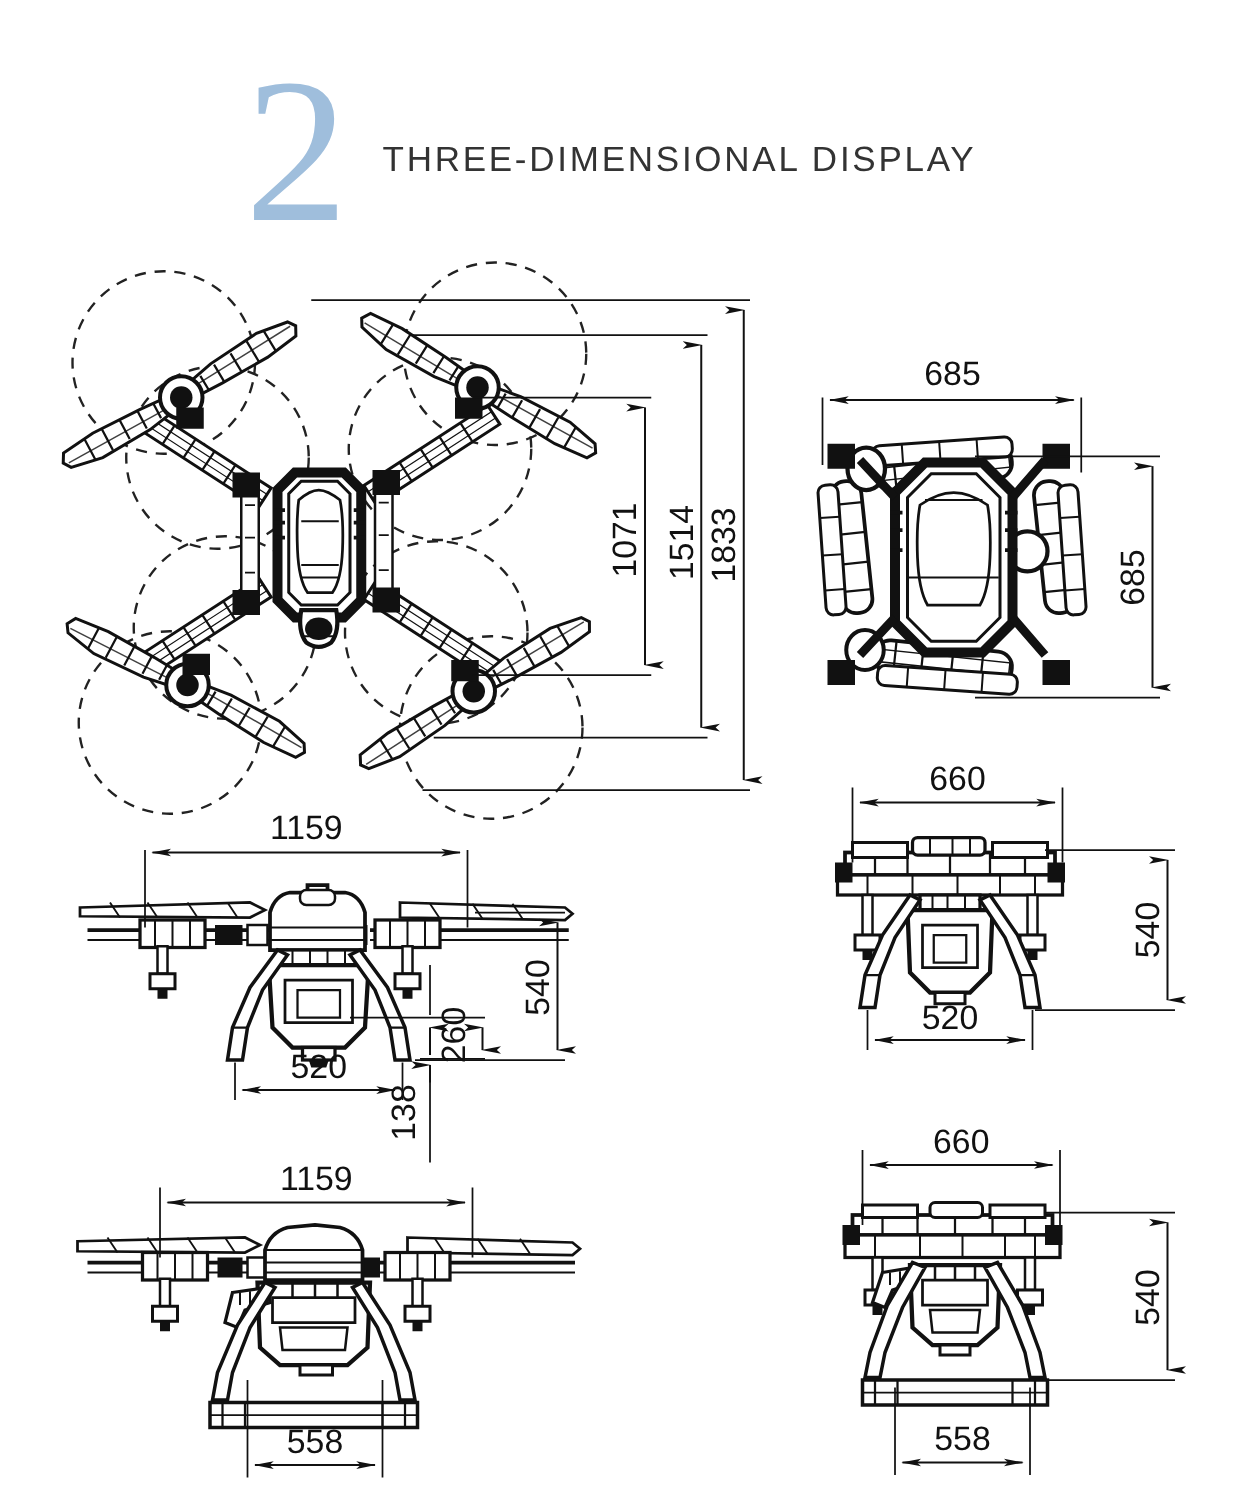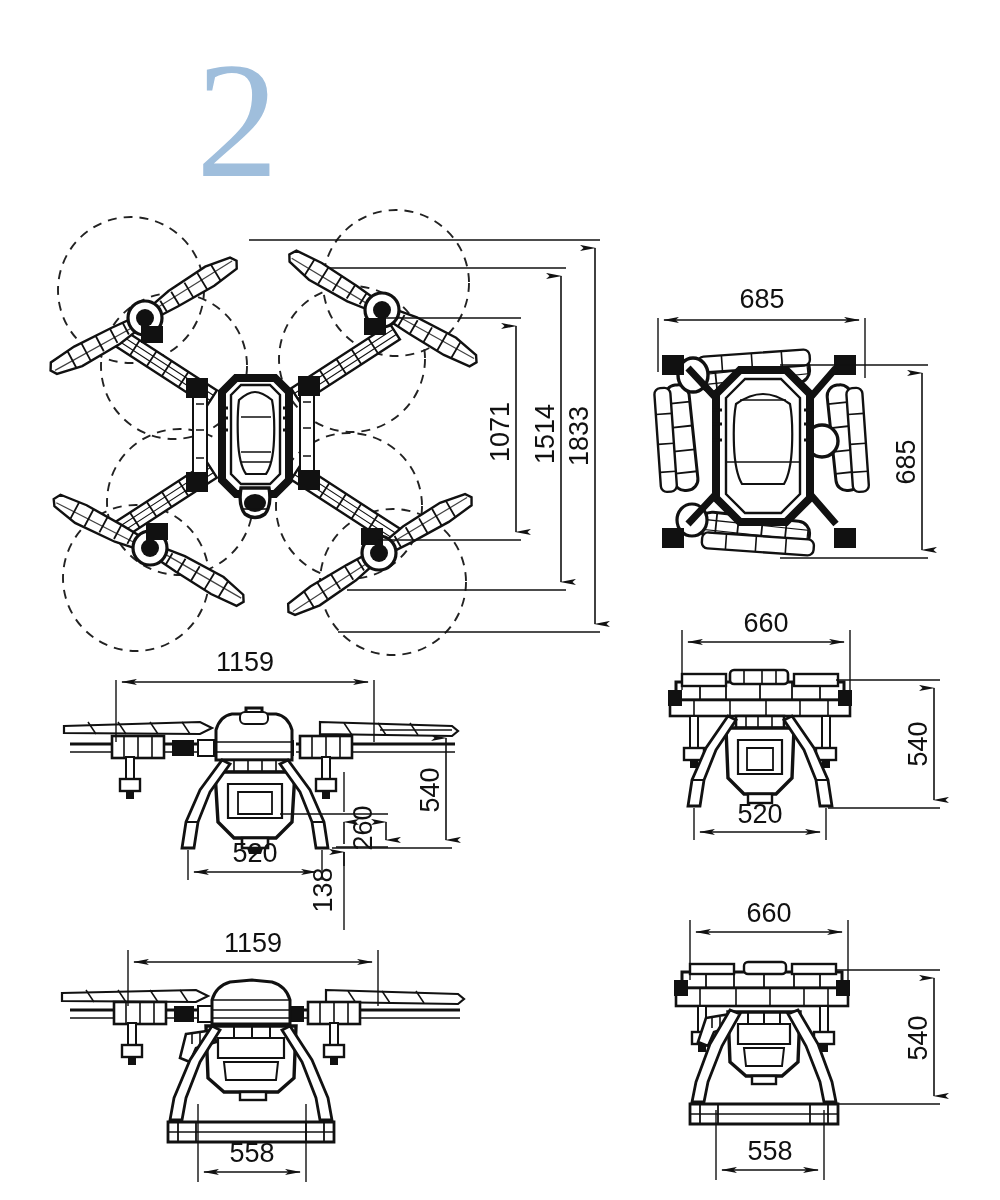--- a/index.html
+++ b/index.html
@@ -64,20 +64,21 @@
     letter-spacing: 0px;
   }
 </style>
 </head>
 <body>
 
 <div id="page">
 
   <div class="header">
     <div class="hdr-num" style="color: rgb(159, 190, 220);">2</div>
+    <div class="hdr-title">THREE-DIMENSIONAL DISPLAY</div>
   </div>
 
   <div class="sheet">
   <svg width="1000" height="1200" viewBox="0 0 1000 1200" xmlns="http://www.w3.org/2000/svg">
 
     <defs>
       <marker id="ahU" markerWidth="7" markerHeight="16" refX="3.5" refY="1" orient="auto" markerUnits="userSpaceOnUse">
         <path d="M3.5,0 L6.6,16 L3.5,12.5 L0.4,16 Z" fill="#111"></path>
       </marker>
       <marker id="ahD" markerWidth="7" markerHeight="16" refX="3.5" refY="15" orient="auto" markerUnits="userSpaceOnUse">

